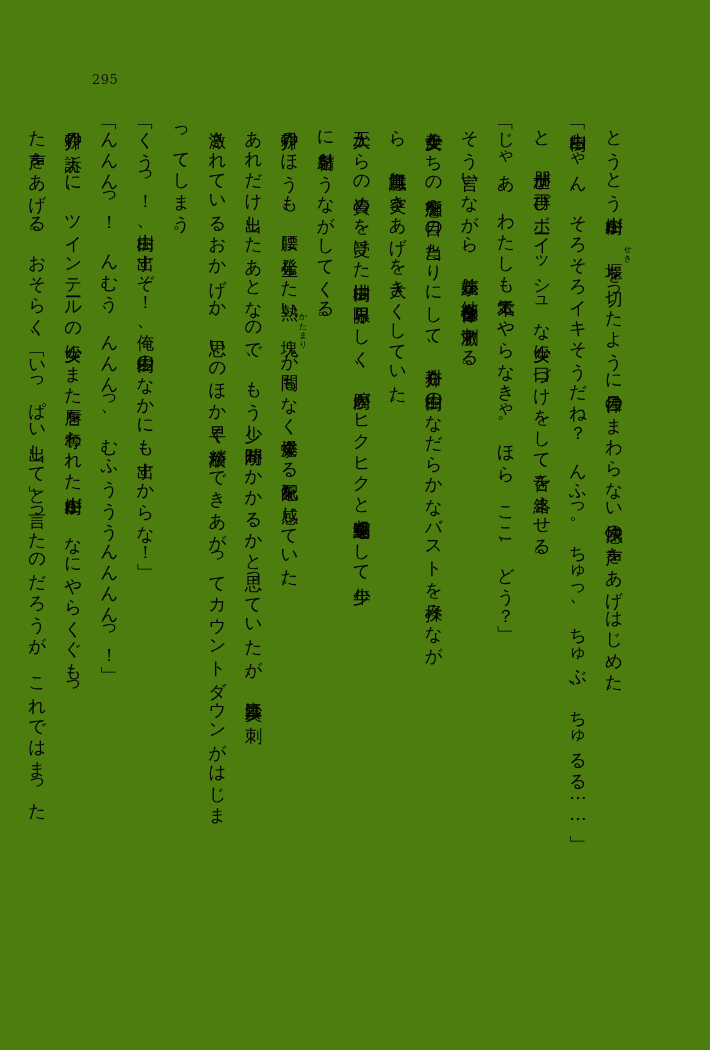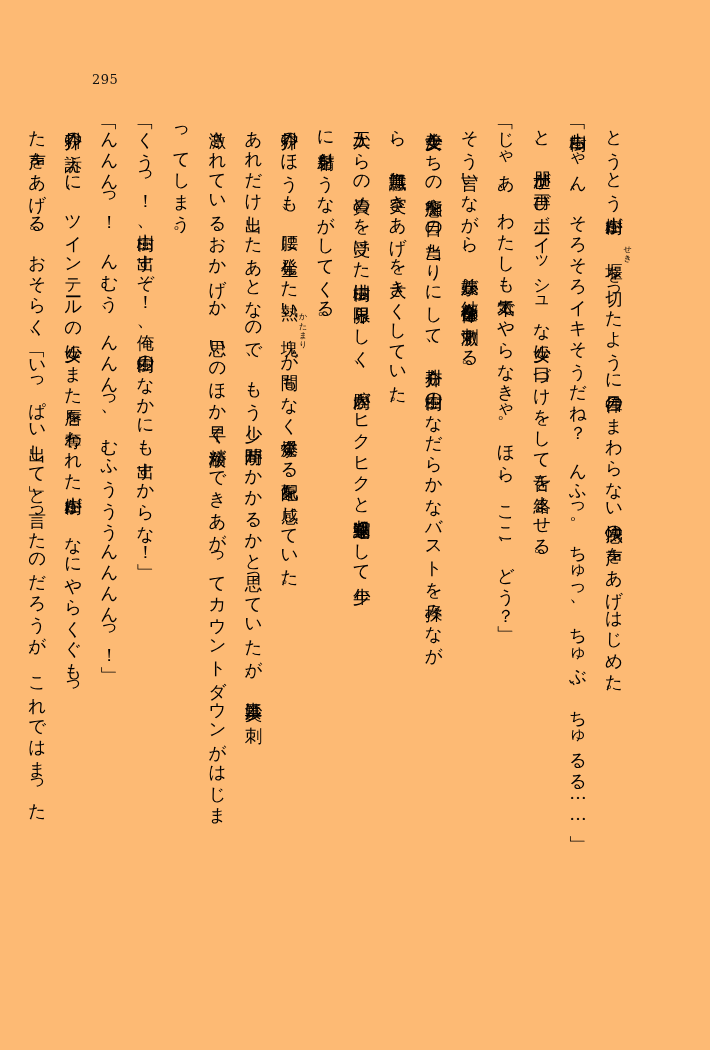--- a/index.html
+++ b/index.html
@@ -16,21 +16,21 @@
     position: relative;
   }
 
   
   #page {
     position: absolute;
     left: 0;
     top: 0;
     width: 710px;
     height: 1050px;
-    background: #fdba74;
+    background: #4d7c0f;
     box-sizing: border-box;
   }
 
   
   #page-number {
     position: absolute;
     left: 92px;
     top: 72px;
     font-size: 13px;
     font-family: "DejaVu Serif", "Liberation Serif", serif;

